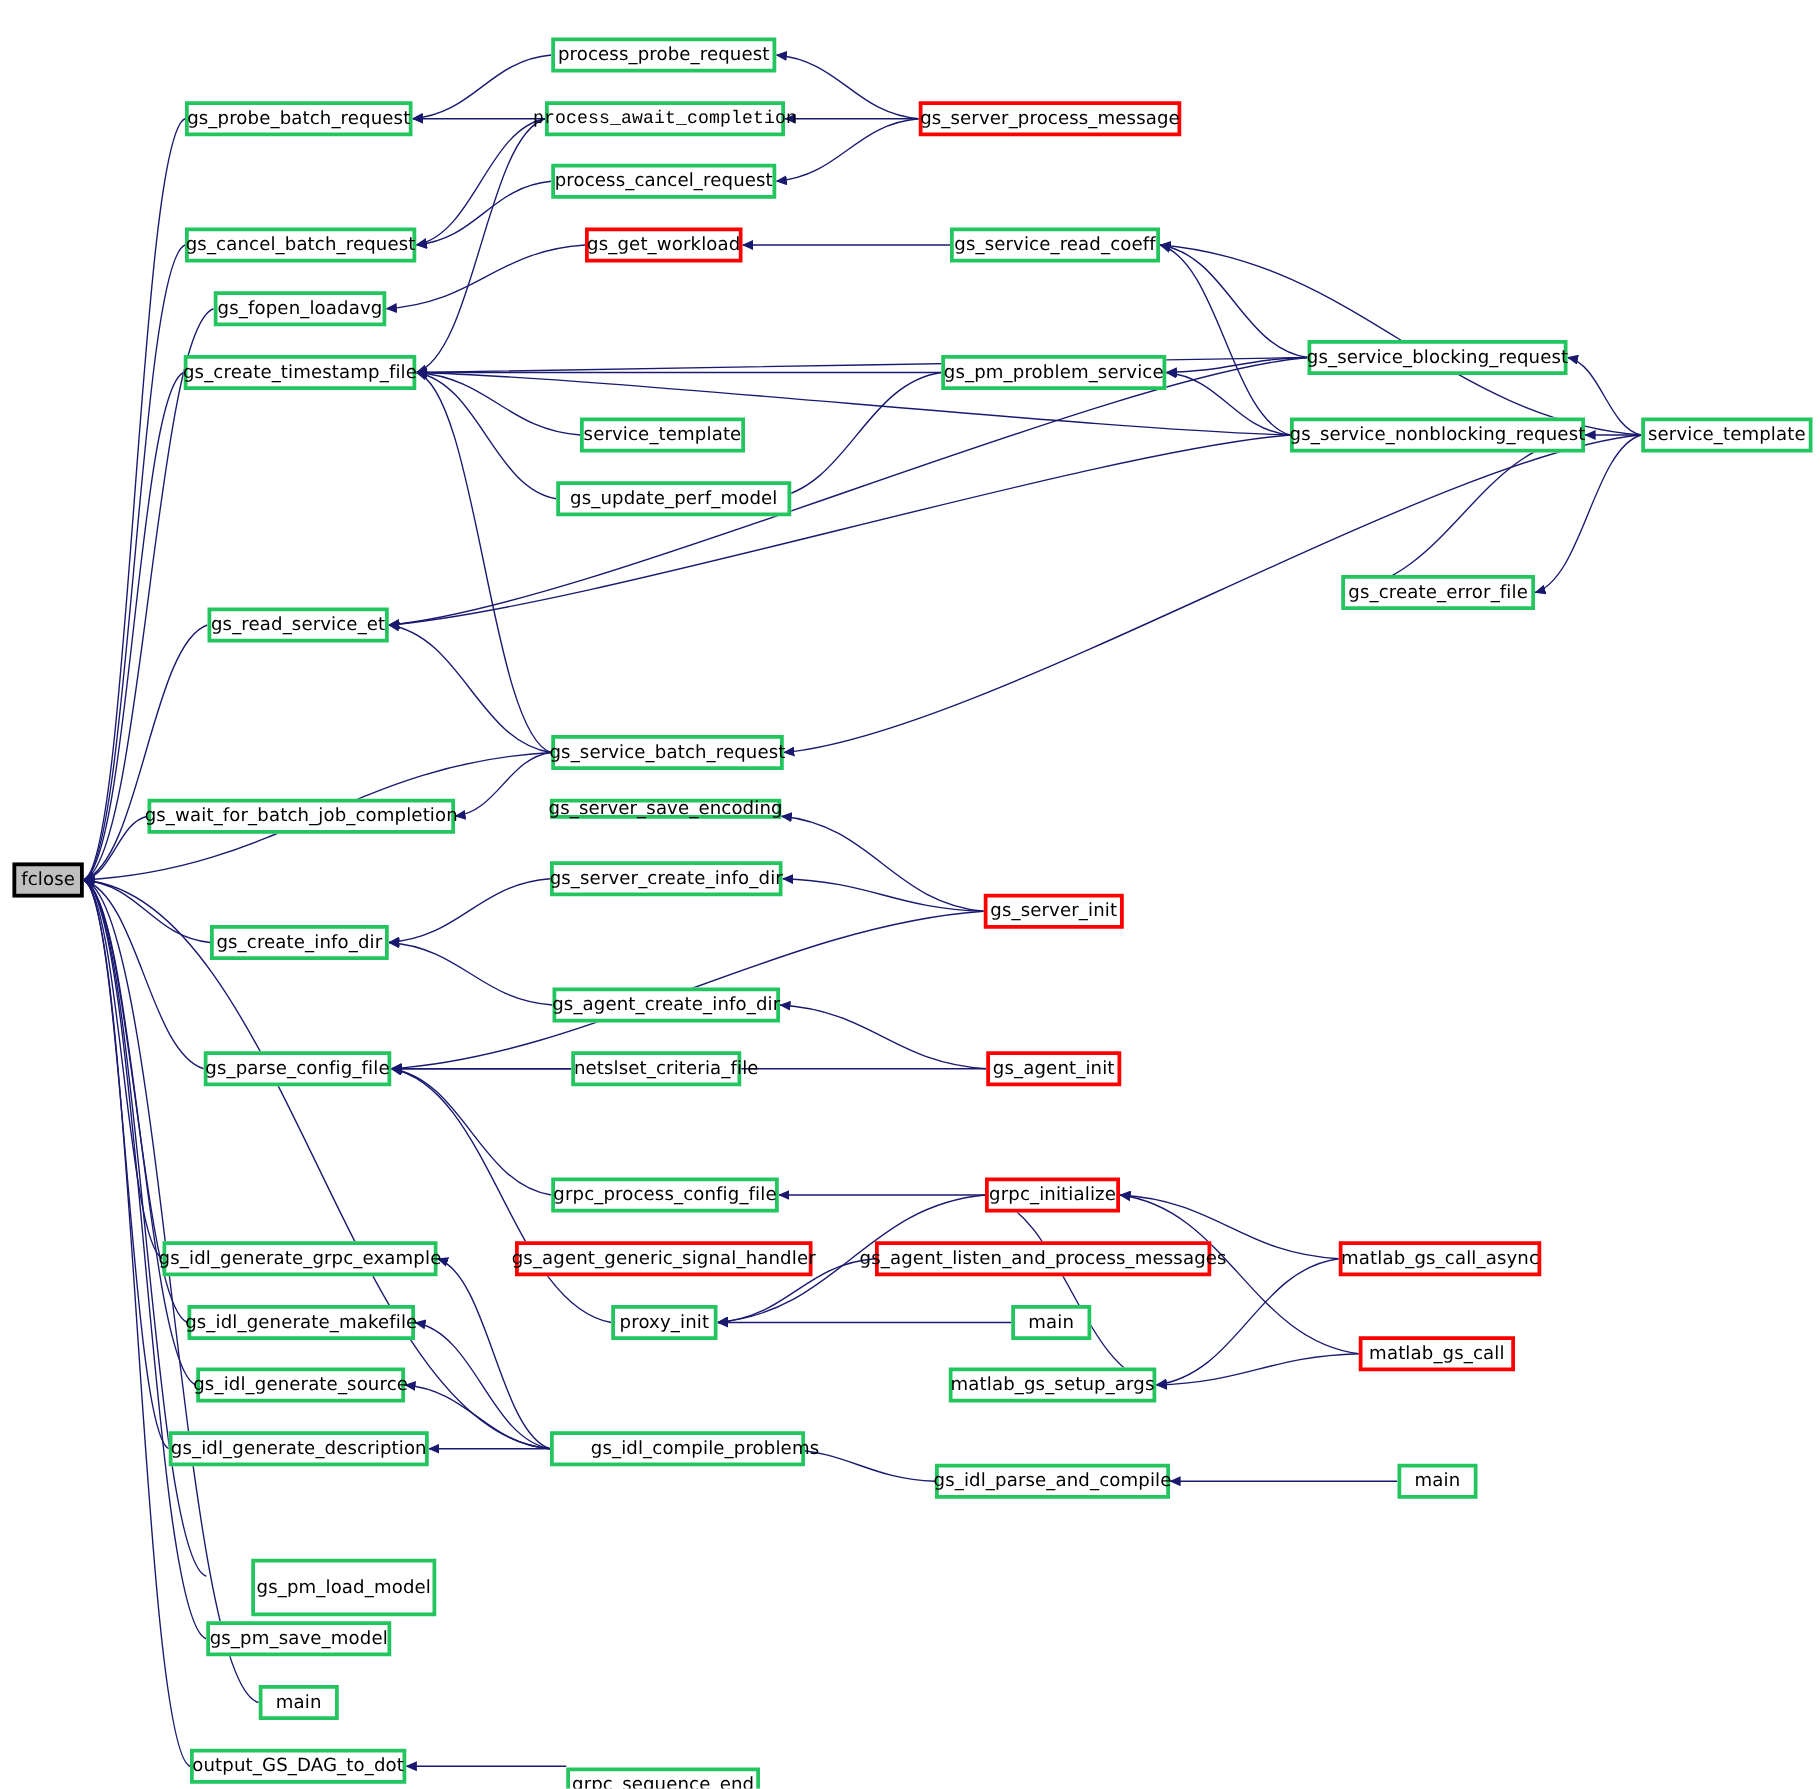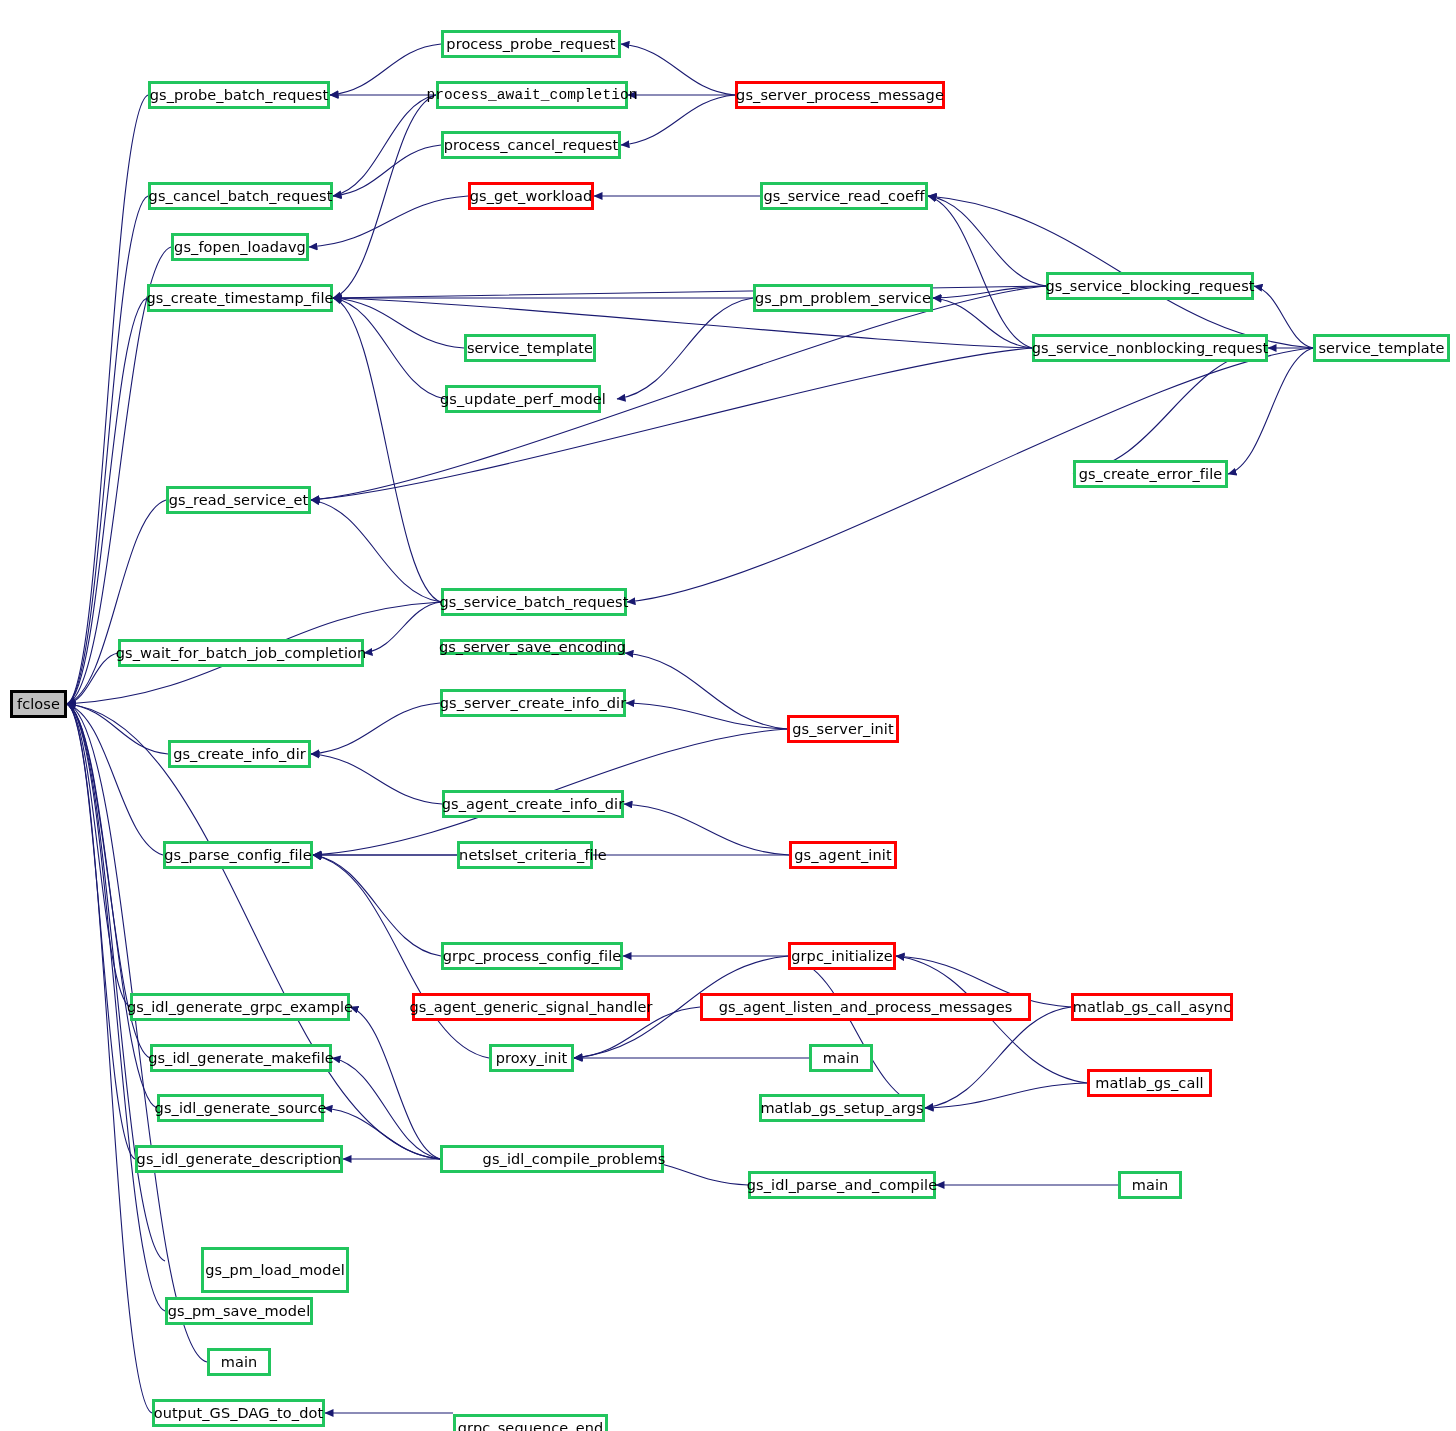--- a/index.html
+++ b/index.html
@@ -178,21 +178,21 @@
     </div>
     <div class="node" style="left: 464px; top: 334px; width: 132px; height: 28px;">
       <span class="node-label">service_template</span>
     </div>
     <div class="node" style="left: 1032px; top: 334px; width: 236px; height: 28px;">
       <span class="node-label">gs_service_nonblocking_request</span>
     </div>
     <div class="node" style="left: 1313px; top: 334px; width: 137px; height: 28px;">
       <span class="node-label">service_template</span>
     </div>
-    <div class="node" style="left: 445px; top: 385px; width: 156px; height: 28px; align-items: center;">
+    <div class="node" style="left: 445px; top: 385px; width: 188px; height: 28px; align-items: center;">
       <span class="node-label">gs_update_perf_model</span>
     </div>
     <div class="node" style="left: 1073px; top: 460px; width: 155px; height: 28px;">
       <span class="node-label">gs_create_error_file</span>
     </div>
     <div class="node" style="left: 166px; top: 486px; width: 145px; height: 28px;">
       <span class="node-label">gs_read_service_et</span>
     </div>
     <div class="node" style="left: 441px; top: 588px; width: 186px; height: 28px;">
       <span class="node-label">gs_service_batch_request</span>
@@ -229,21 +229,21 @@
     </div>
     <div class="node red" style="left: 788px; top: 942px; width: 108px; height: 28px;">
       <span class="node-label">grpc_initialize</span>
     </div>
     <div class="node" style="left: 130px; top: 993px; width: 220px; height: 28px;">
       <span class="node-label">gs_idl_generate_grpc_example</span>
     </div>
     <div class="node red" style="left: 412px; top: 993px; width: 238px; height: 28px;">
       <span class="node-label">gs_agent_generic_signal_handler</span>
     </div>
-    <div class="node red" style="left: 700px; top: 993px; width: 331px; height: 28px;">
+    <div class="node red" style="left: 700px; top: 993px; width: 269px; height: 28px;">
       <span class="node-label">gs_agent_listen_and_process_messages</span>
     </div>
     <div class="node red" style="left: 1071px; top: 993px; width: 162px; height: 28px;">
       <span class="node-label">matlab_gs_call_async</span>
     </div>
     <div class="node" style="left: 150px; top: 1044px; width: 182px; height: 28px;">
       <span class="node-label">gs_idl_generate_makefile</span>
     </div>
     <div class="node" style="left: 489px; top: 1044px; width: 85px; height: 28px;">
       <span class="node-label">proxy_init</span>
@@ -256,21 +256,21 @@
     </div>
     <div class="node" style="left: 157px; top: 1094px; width: 167px; height: 28px;">
       <span class="node-label">gs_idl_generate_source</span>
     </div>
     <div class="node" style="left: 759px; top: 1094px; width: 166px; height: 28px;">
       <span class="node-label">matlab_gs_setup_args</span>
     </div>
     <div class="node" style="left: 135px; top: 1145px; width: 208px; height: 28px;">
       <span class="node-label">gs_idl_generate_description</span>
     </div>
-    <div class="node" style="left: 440px; top: 1145px; width: 224px; height: 28px; padding-left: 44px;">
+    <div class="node" style="left: 440px; top: 1145px; width: 204px; height: 28px; padding-left: 44px;">
       <span class="node-label">gs_idl_compile_problems</span>
     </div>
     <div class="node" style="left: 748px; top: 1171px; width: 188px; height: 28px;">
       <span class="node-label">gs_idl_parse_and_compile</span>
     </div>
     <div class="node" style="left: 1118px; top: 1171px; width: 64px; height: 28px;">
       <span class="node-label">main</span>
     </div>
     <div class="node" style="left: 165px; top: 1247px; width: 148px; height: 46px; margin-left: 36px;">
       <span class="node-label">gs_pm_load_model</span>

